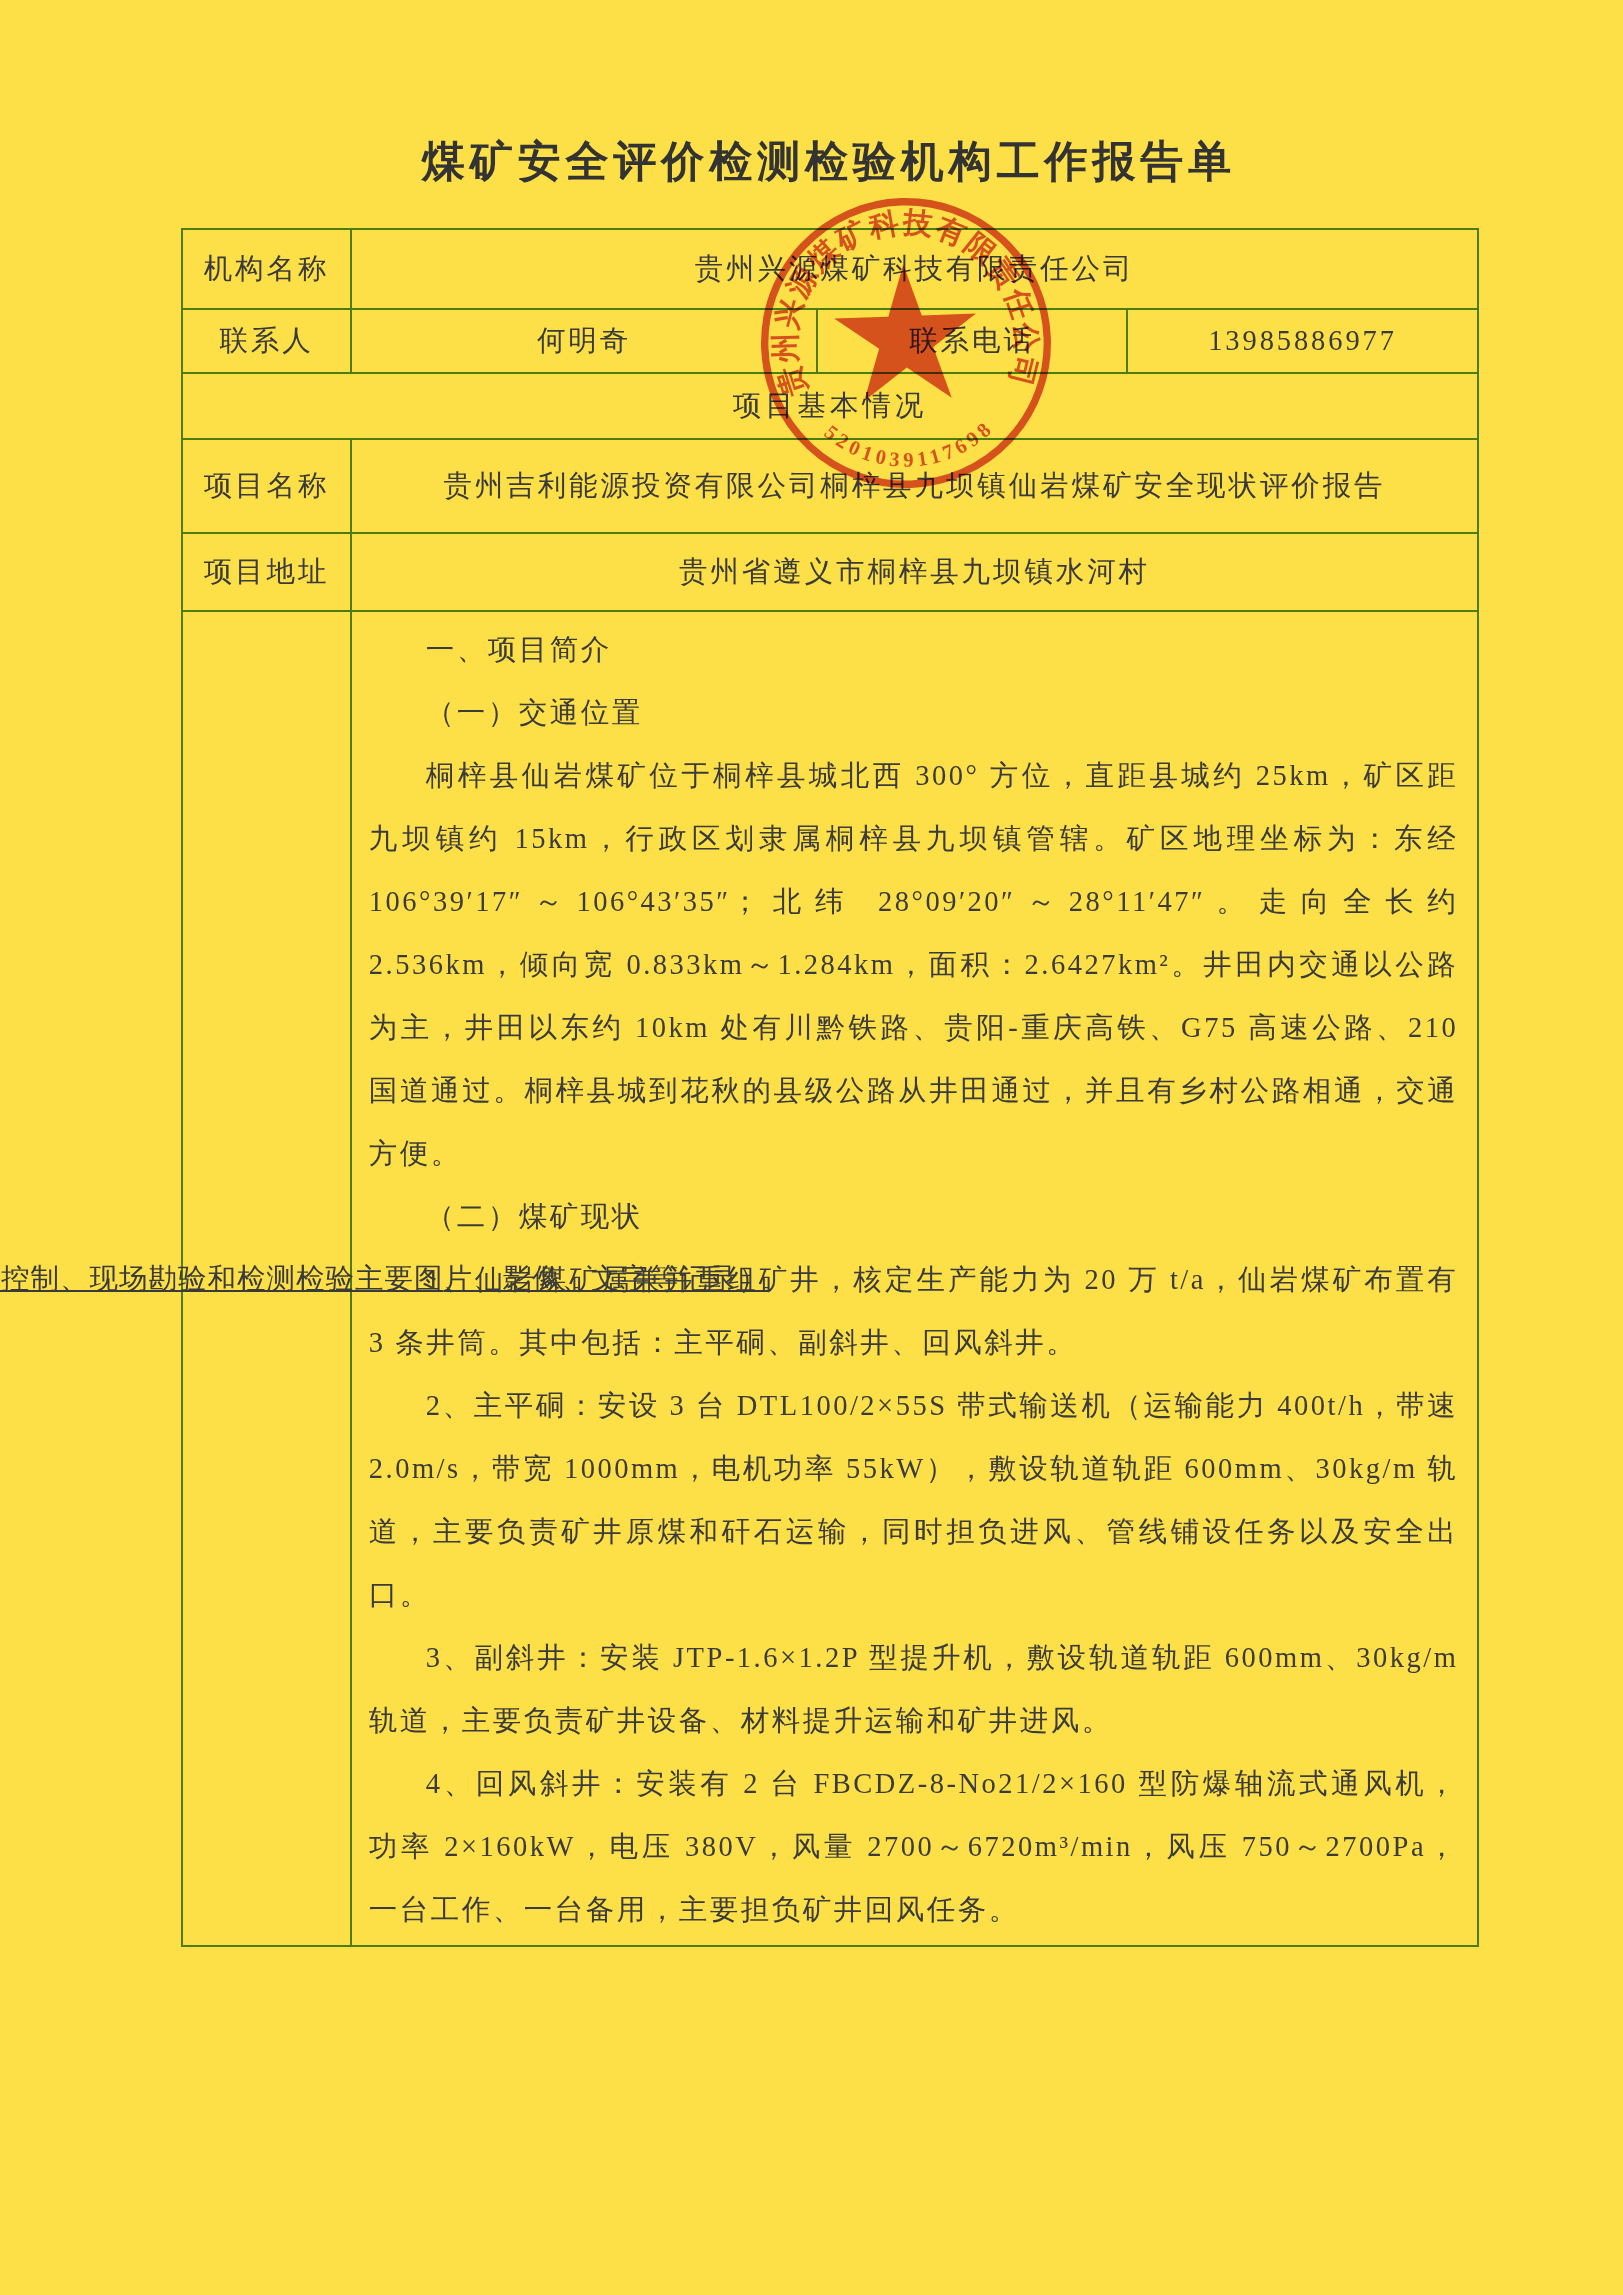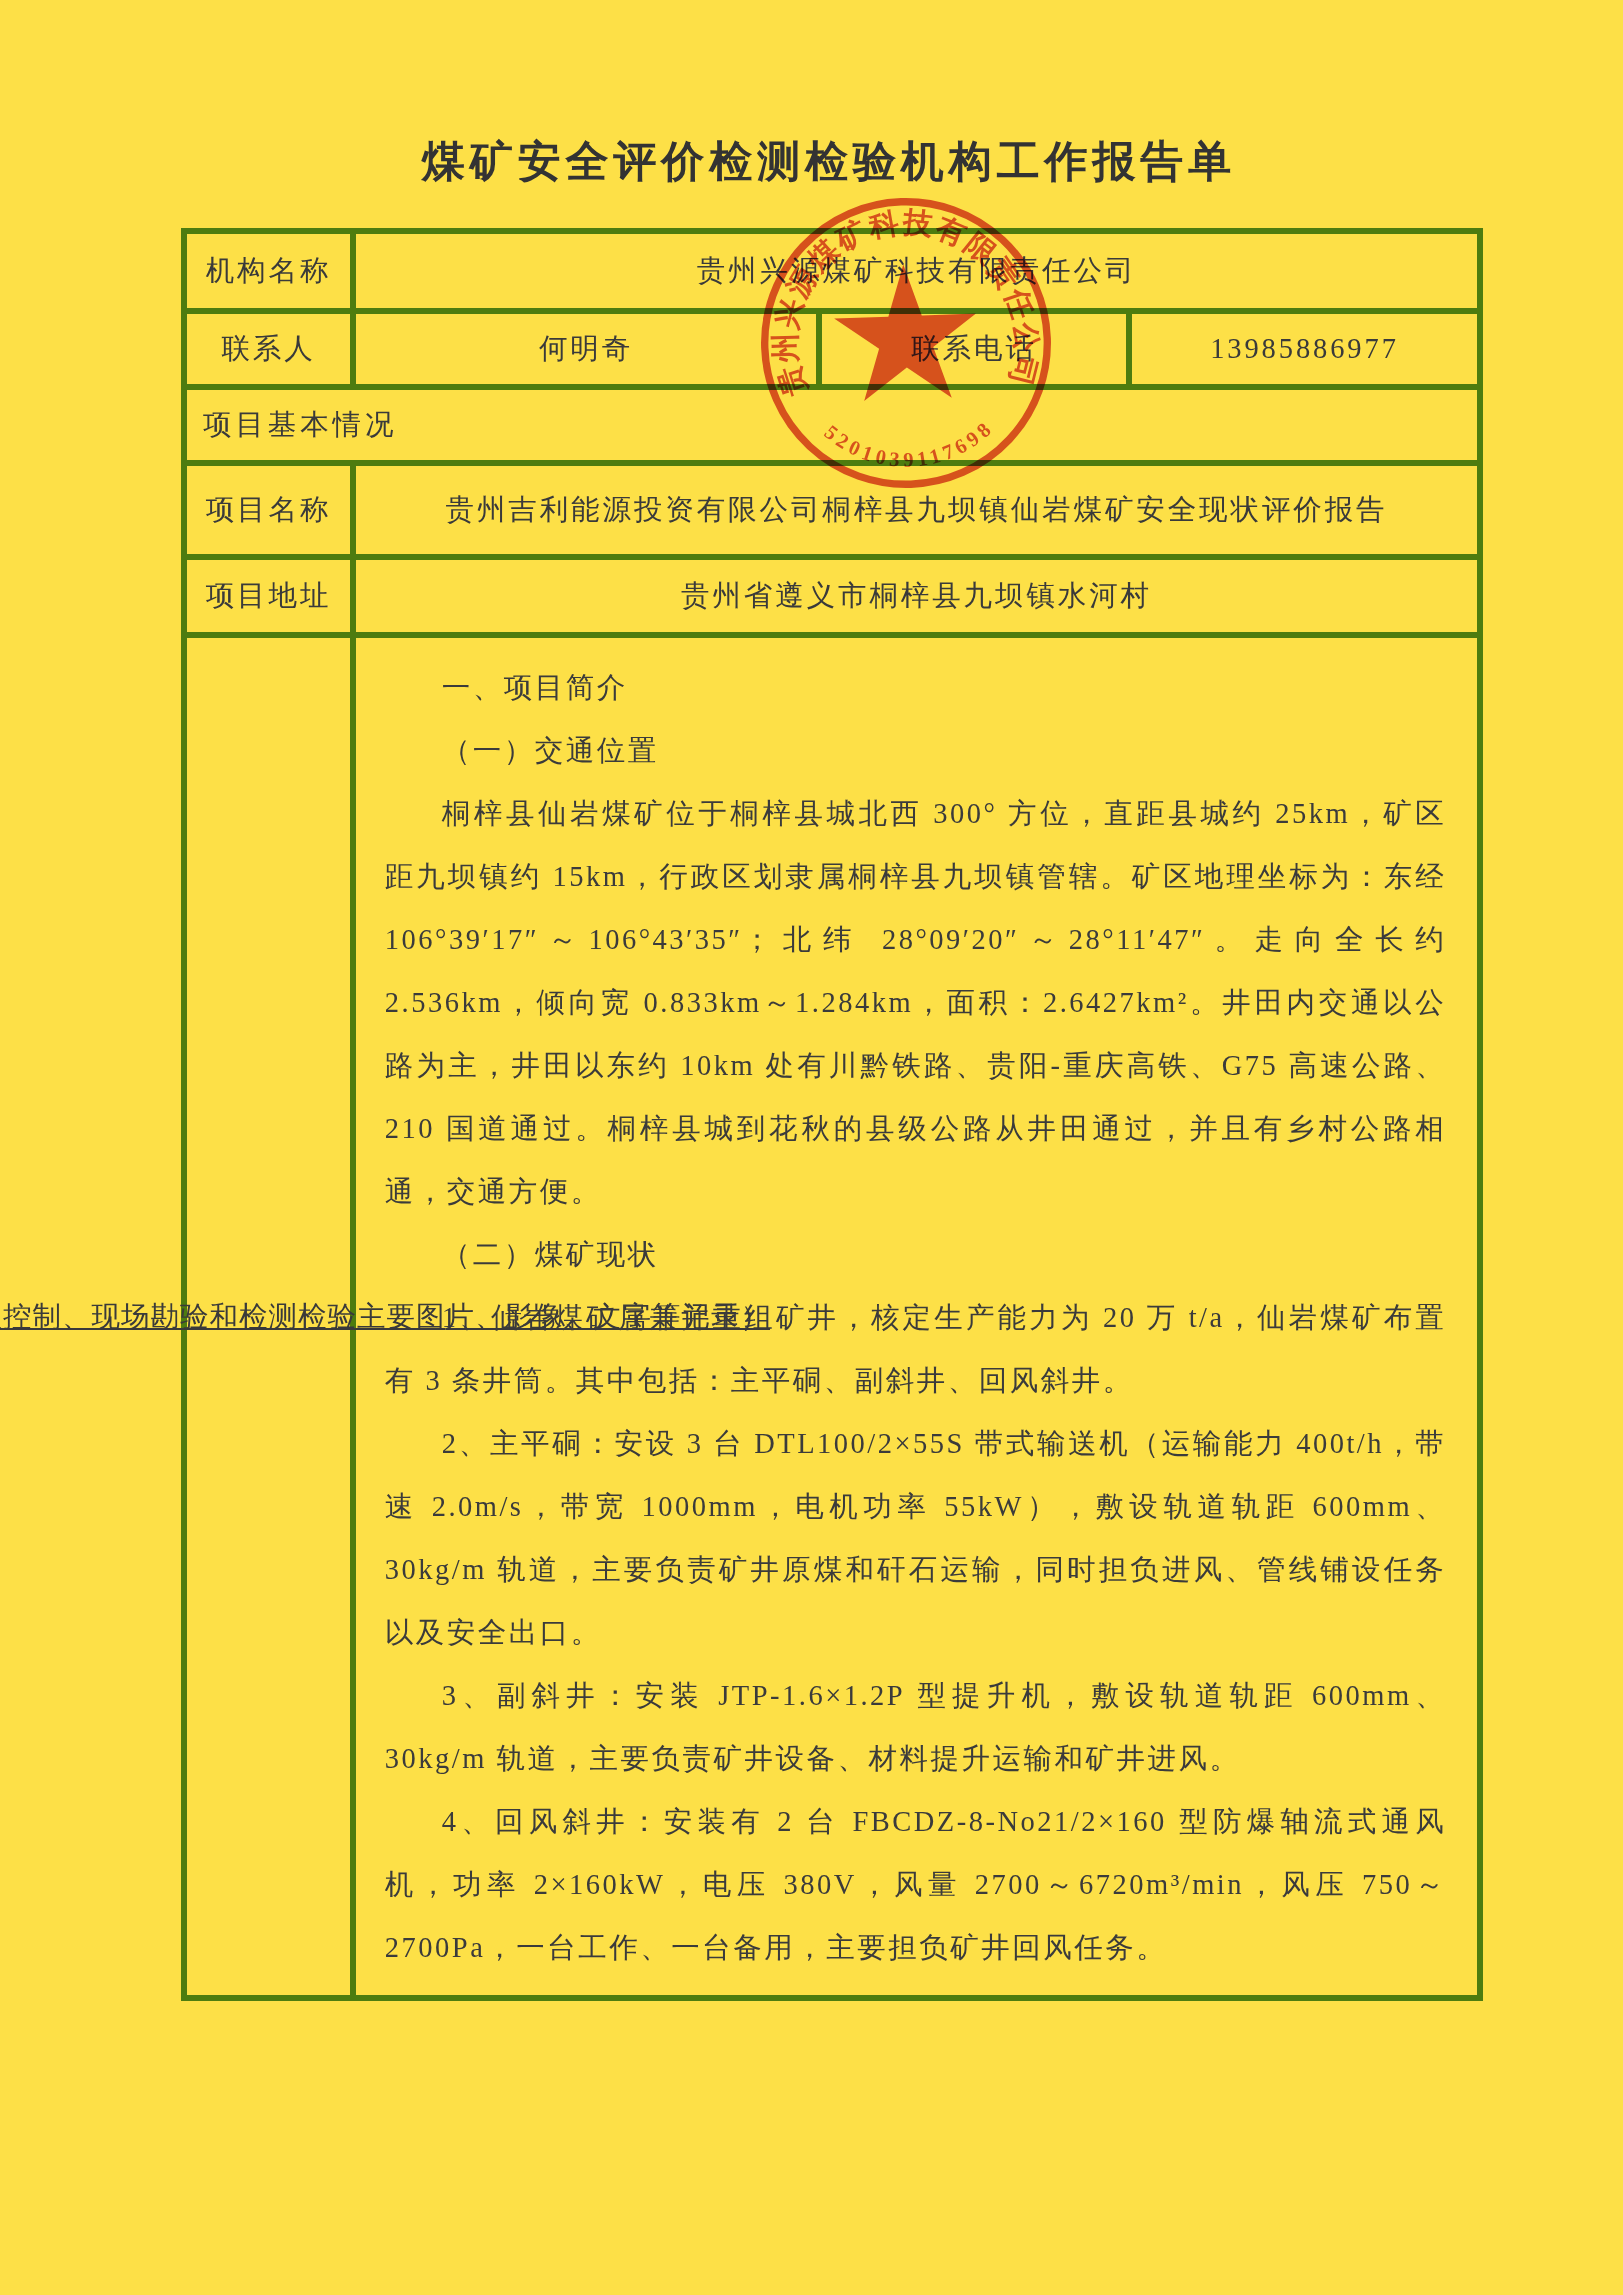--- a/index.html
+++ b/index.html
@@ -32,35 +32,35 @@
   table.form {
     position:absolute; left:181px; top:228px;
     width:1296px;
     border-collapse:collapse;
     table-layout:fixed;
     font-size:28.5px;
     letter-spacing:2.9px;
     color:#3a3a3a;
   }
   table.form td {
-    border:6px solid #4d7c0f;
+    border:2px solid #4d7c0f;
     vertical-align:middle;
-    padding:16px;
+    padding:4px;
   }
   table.form { border:2.9px solid #3e3e3e; }
   tr.r1 { height:80px; }
   tr.r2 { height:90px; }
   tr.r3 { height:64px; }
   tr.r4 { height:66px; }
   tr.r5 { height:94px; }
   tr.r6 { height:78px; }
   tr.r7 { height:1330px; }
   td.lab  { text-align:center; }
   td.val  { text-align:center; }
-  td.sect { text-align:left; letter-spacing:3.9px; }
+  td.sect { text-align:center; letter-spacing:3.9px; }
   .two-line div { line-height:1.38; text-align:center; }
   
   td.intro-label-cell { vertical-align:middle; }
   .intro-label {
     display:flex; 
     justify-content:center; align-items:center;
     height:100%;
     text-decoration:underline;
   }
   .intro-label div {

